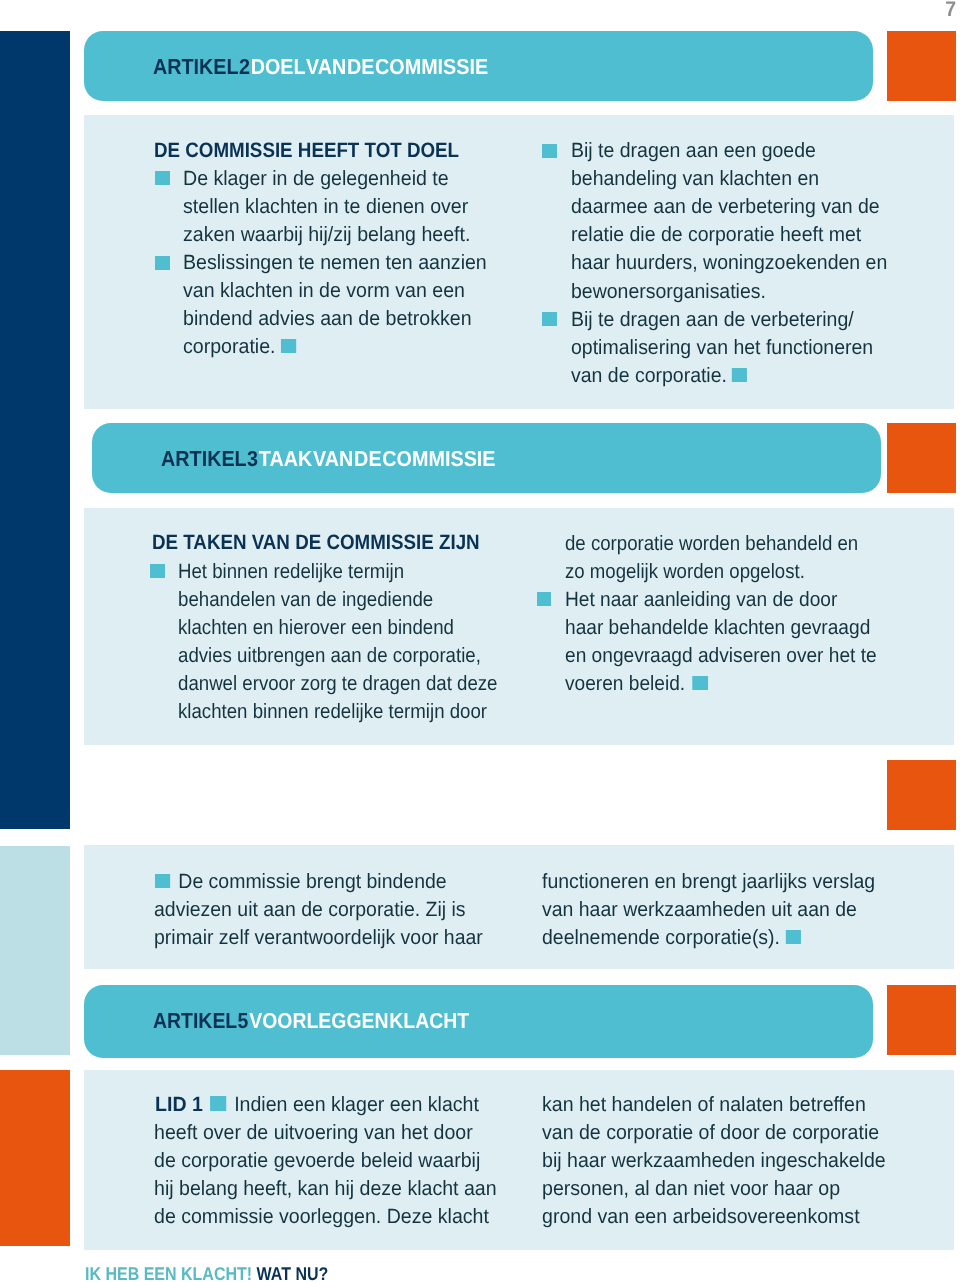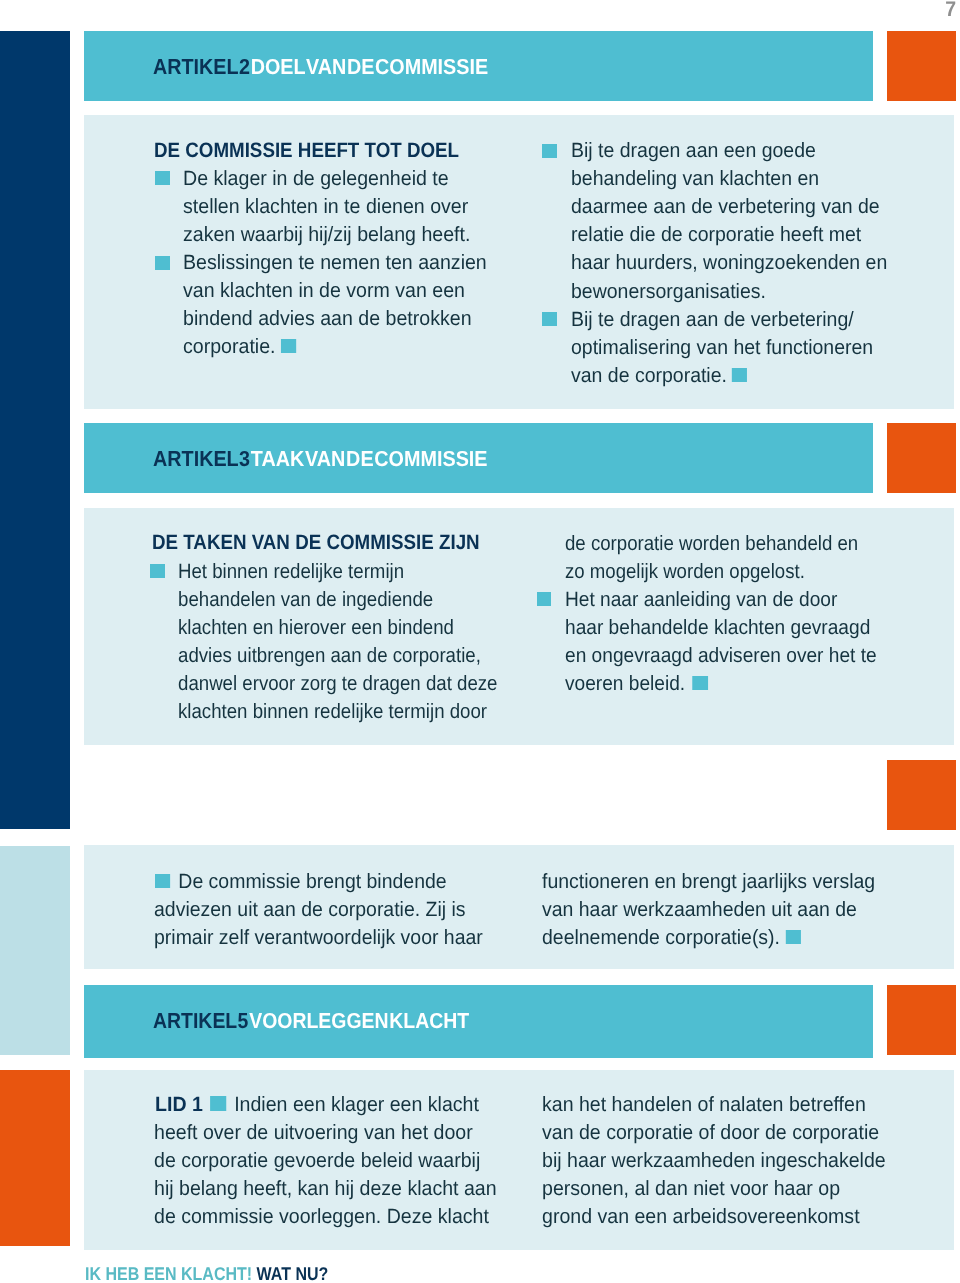--- a/index.html
+++ b/index.html
@@ -7,21 +7,21 @@
   body{width:960px;height:1283px;font-family:"Liberation Sans",sans-serif;-webkit-font-smoothing:antialiased;text-rendering:geometricPrecision;}
   .page{position:relative;width:960px;height:1283px;overflow:hidden;background:#fff;}
 
   .pageno{position:absolute;left:930px;top:-2.5px;width:26px;text-align:right;
           font:700 21.2px "Liberation Sans",sans-serif;color:#8f8f8f;
           transform:scaleX(0.92);transform-origin:right top;}
 
   .sidebar{position:absolute;left:0;width:70.3px;}
   .orangesq{position:absolute;left:887px;width:69.4px;}
 
-  .hdr{position:absolute;left:84px;width:789.3px;}
+  .hdr{position:absolute;left:84px;width:789.3px;border-radius:19px;}
   .hdrtext{position:absolute;white-space:nowrap;
            font:700 21.66px "Liberation Sans",sans-serif;color:#ffffff;
            word-spacing:-5.2px;
            transform:scaleX(0.873);transform-origin:left top;}
   .hdrtext .lbl{color:#0A3255;}
 
   .panel{position:absolute;left:84px;width:870.4px;}
 
   .subhead{position:absolute;white-space:nowrap;
            font:700 20.8px "Liberation Sans",sans-serif;color:#0A3255;
@@ -52,21 +52,21 @@
   <div class="orangesq" style="top: 30.6px; height: 70.2px; background-color: rgb(232, 85, 15);"></div>
   <div class="hdr" style="top: 30.9px; height: 69.8px; background-color: rgb(79, 190, 209);">
     <div class="hdrtext" style="left: 69.4px; top: 22.9px; transform: scaleX(0.9118); color: rgb(255, 255, 255);">
       <span class="lbl" style="color: rgb(10, 50, 85);">ARTIKEL 2</span>
       <span>DOEL VAN DE COMMISSIE</span>
     </div>
   </div>
   <div class="panel" style="top: 115px; height: 293.6px; background-color: rgb(222, 238, 242);"></div>
 
   <div class="orangesq" style="top: 423px; height: 70.3px; background-color: rgb(232, 85, 15);"></div>
-  <div class="hdr" style="top: 423.3px; height: 69.8px; background-color: rgb(79, 190, 209);">
+  <div class="hdr" style="top: 423.3px; height: 69.8px; background-color: rgb(79, 190, 209); margin-left: 8px;">
     <div class="hdrtext" style="left: 69.4px; top: 22.9px; transform: scaleX(0.9133); color: rgb(255, 255, 255);">
       <span class="lbl" style="color: rgb(10, 50, 85);">ARTIKEL 3</span>
       <span>TAAK VAN DE COMMISSIE</span>
     </div>
   </div>
   <div class="panel" style="top: 507.5px; height: 237px; background-color: rgb(222, 238, 242);"></div>
 
   <div class="orangesq" style="top: 760.4px; height: 69.6px; background-color: rgb(232, 85, 15);"></div>
   <div class="panel" style="top: 845.2px; height: 123.7px; background-color: rgb(222, 238, 242);"></div>
 

